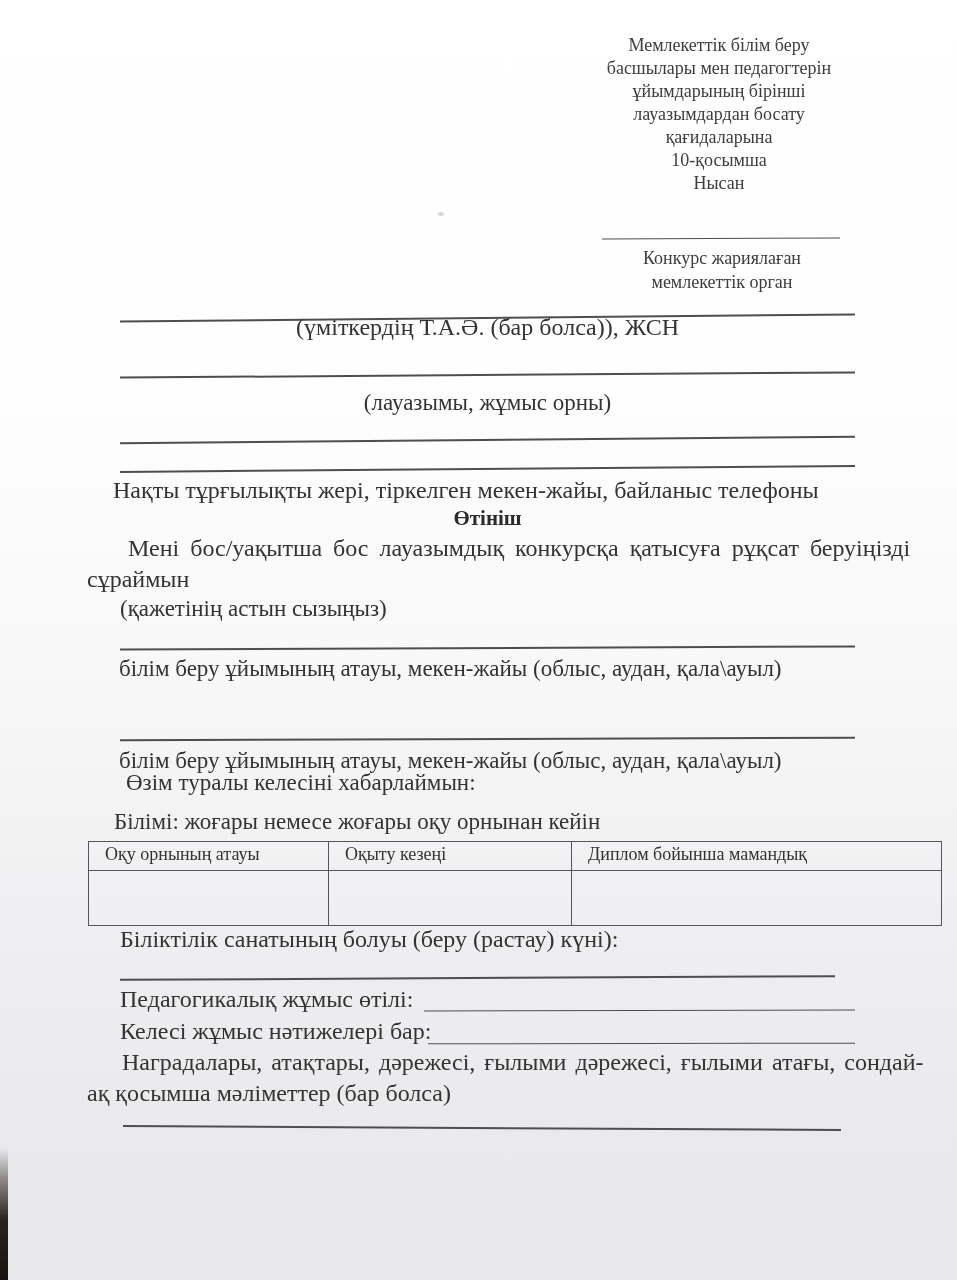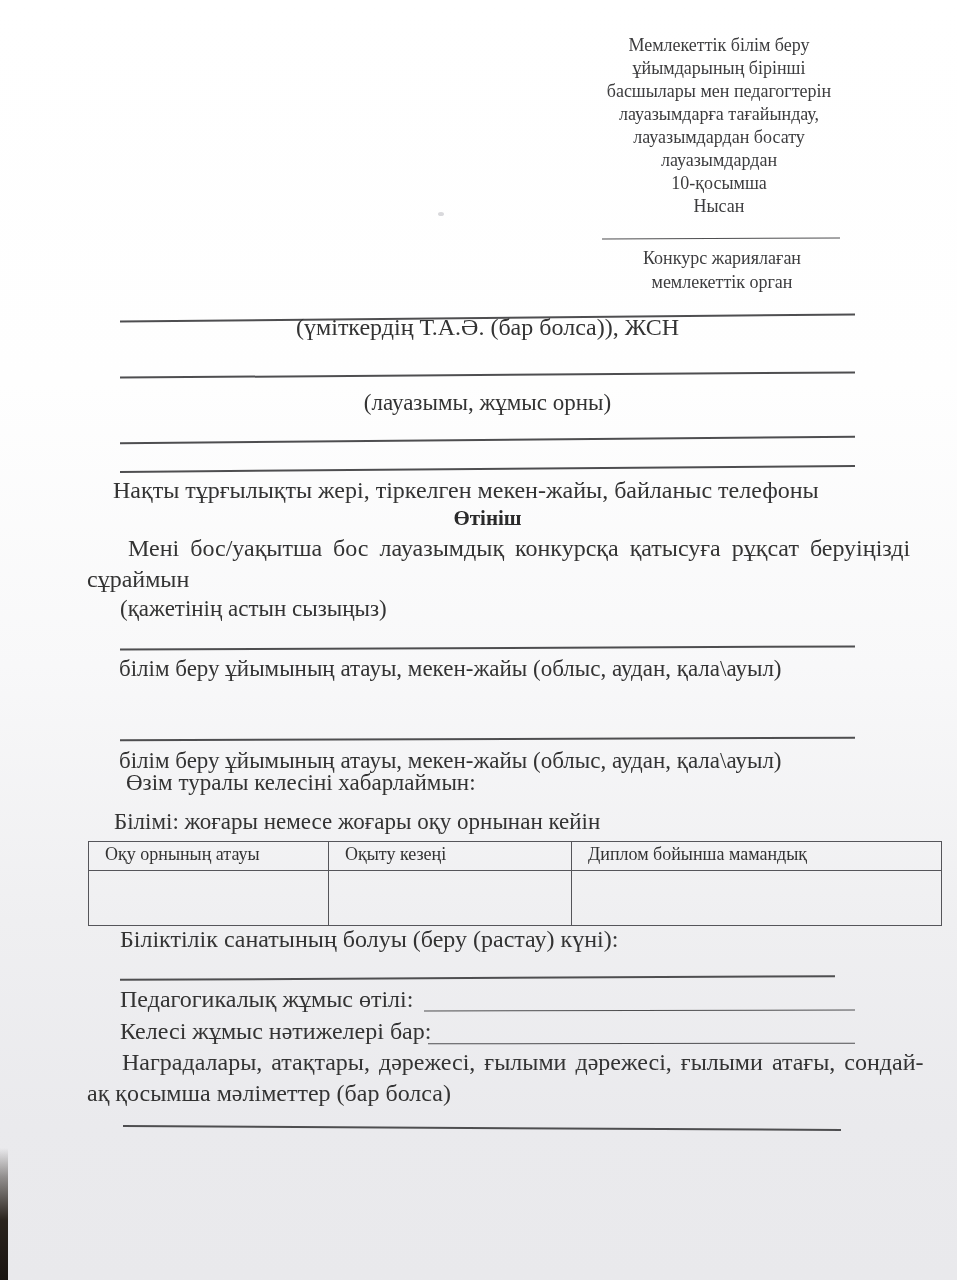--- a/index.html
+++ b/index.html
@@ -50,25 +50,24 @@
     background:#d9d9dc;border-radius:50%;
   }
 </style>
 </head>
 <body>
 
 <div class="page">
 
   <div class="abs appendix">
     <div>Мемлекеттік білім беру</div>
+    <div>басшылары мен педагогтерін</div>
     <div>ұйымдарының бірінші</div>
-    <div>басшылары мен педагогтерін</div>
-    <div>лауазымдарға тағайындау,</div>
     <div>лауазымдардан босату</div>
-    <div>лауазымдардан</div>
+    <div>қағидаларына</div>
     <div>10-қосымша</div>
     <div>Нысан</div>
   </div>
 
   <div class="smudge"></div>
 
   <div class="rule thin" style="left:602px;top:238px;width:238px;transform:rotate(-0.3deg);"></div>
   <div class="abs issuer">
     <div>Конкурс жариялаған</div>
     <div>мемлекеттік орган</div>

